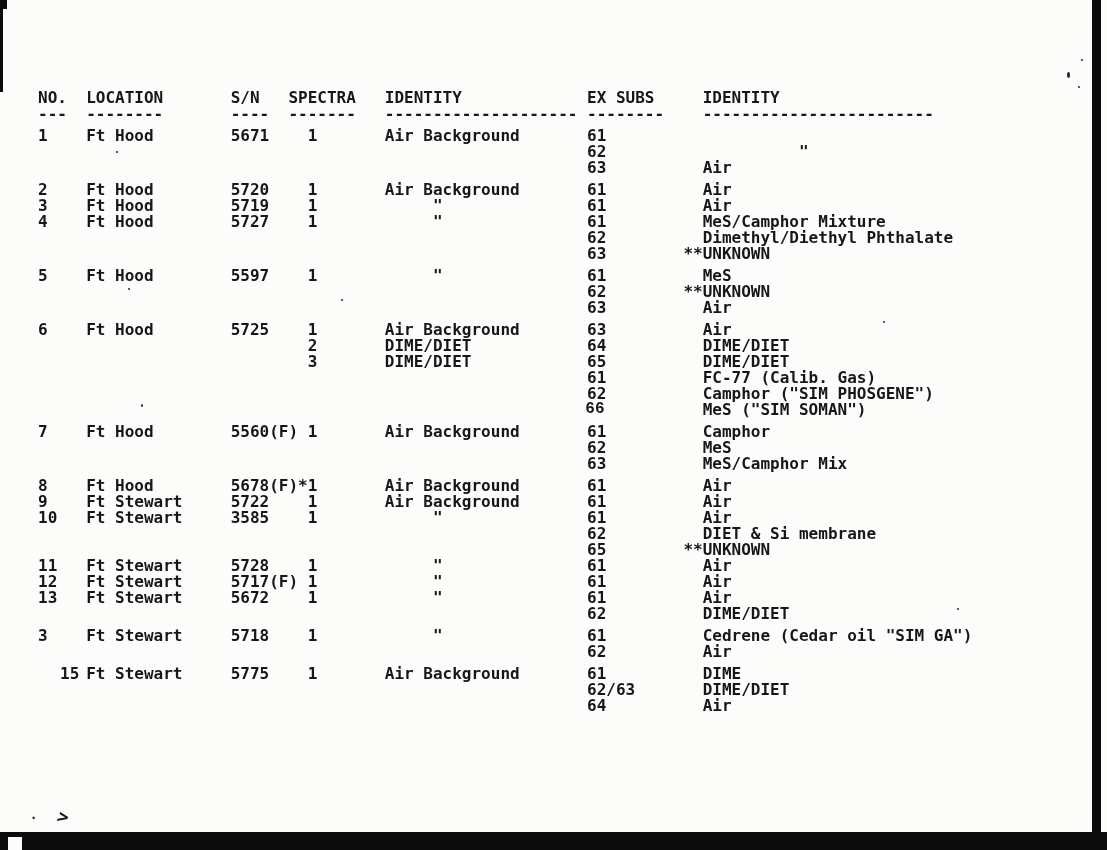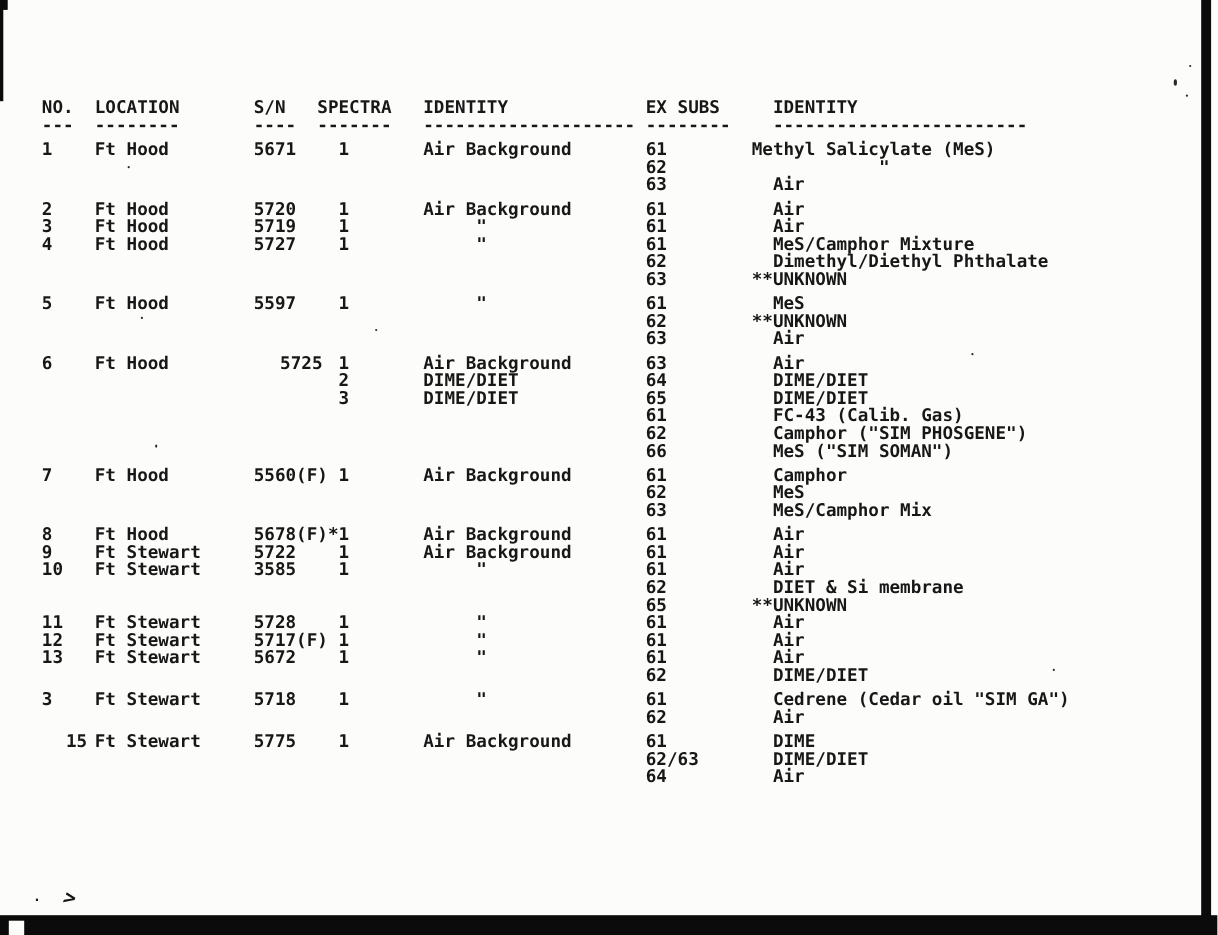--- a/index.html
+++ b/index.html
@@ -56,21 +56,20 @@
         <span class="cell" style="left: 69ch;">------------------------</span>
       </div>
       <div class="row-group">
         <div class="tline">
           <span class="cell" style="left: 0ch;">1</span>
           <span class="cell" style="left: 5ch;">Ft Hood</span>
           <span class="cell" style="left: 20ch;">5671</span>
           <span class="cell" style="left: 28ch;">1</span>
           <span class="cell" style="left: 36ch;">Air Background</span>
           <span class="cell" style="left: 57ch;">61</span>
-          <span class="cell" style="left: 67ch;">Methyl Salicylate (MeS)</span>
         </div>
         <div class="tline">
           <span class="cell" style="left: 57ch;">62</span>
           <span class="cell" style="left: 67ch;">            "</span>
         </div>
         <div class="tline">
           <span class="cell" style="left: 57ch;">63</span>
           <span class="cell" style="left: 67ch;">  Air</span>
         </div>
       </div>
@@ -127,48 +126,48 @@
         </div>
         <div class="tline">
           <span class="cell" style="left: 57ch;">63</span>
           <span class="cell" style="left: 67ch;">  Air</span>
         </div>
       </div>
       <div class="row-group">
         <div class="tline">
           <span class="cell" style="left: 0ch;">6</span>
           <span class="cell" style="left: 5ch;">Ft Hood</span>
-          <span class="cell" style="left: 20ch; margin-left: 24px;">5725</span>
+          <span class="cell" style="left: 20ch;">5725</span>
           <span class="cell" style="left: 28ch;">1</span>
           <span class="cell" style="left: 36ch;">Air Background</span>
           <span class="cell" style="left: 57ch;">63</span>
           <span class="cell" style="left: 67ch;">  Air</span>
         </div>
         <div class="tline">
           <span class="cell" style="left: 28ch;">2</span>
           <span class="cell" style="left: 36ch;">DIME/DIET</span>
           <span class="cell" style="left: 57ch;">64</span>
           <span class="cell" style="left: 67ch;">  DIME/DIET</span>
         </div>
         <div class="tline">
           <span class="cell" style="left: 28ch;">3</span>
           <span class="cell" style="left: 36ch;">DIME/DIET</span>
           <span class="cell" style="left: 57ch;">65</span>
           <span class="cell" style="left: 67ch;">  DIME/DIET</span>
         </div>
         <div class="tline">
           <span class="cell" style="left: 57ch;">61</span>
-          <span class="cell" style="left: 67ch;">  FC-43 (Calib. Gas)</span>
+          <span class="cell" style="left: 67ch;">  FC-77 (Calib. Gas)</span>
         </div>
         <div class="tline">
           <span class="cell" style="left: 57ch;">62</span>
           <span class="cell" style="left: 67ch;">  Camphor ("SIM PHOSGENE")</span>
         </div>
         <div class="tline">
-          <span class="cell" style="left: 57ch;">66</span>
+          <span class="cell" style="left: 57ch; font-family: Liberation Mono, monospace;">66</span>
           <span class="cell" style="left: 67ch;">  MeS ("SIM SOMAN")</span>
         </div>
       </div>
       <div class="row-group">
         <div class="tline">
           <span class="cell" style="left: 0ch;">7</span>
           <span class="cell" style="left: 5ch;">Ft Hood</span>
           <span class="cell" style="left: 20ch;">5560(F)</span>
           <span class="cell" style="left: 28ch;">1</span>
           <span class="cell" style="left: 36ch;">Air Background</span>

